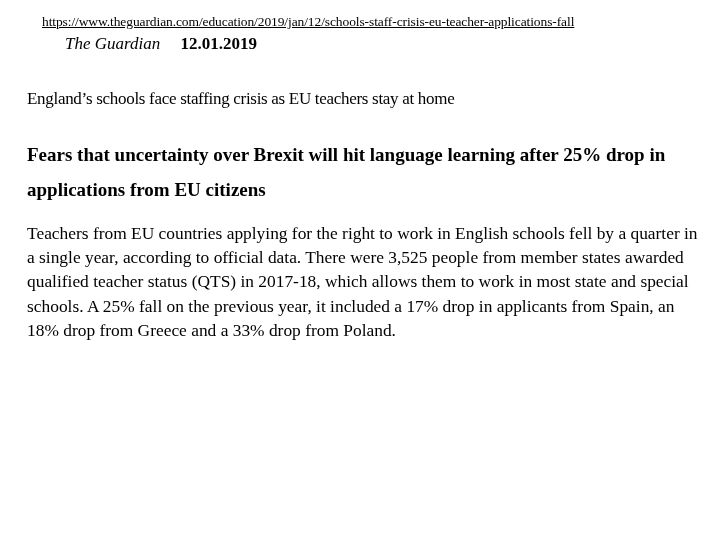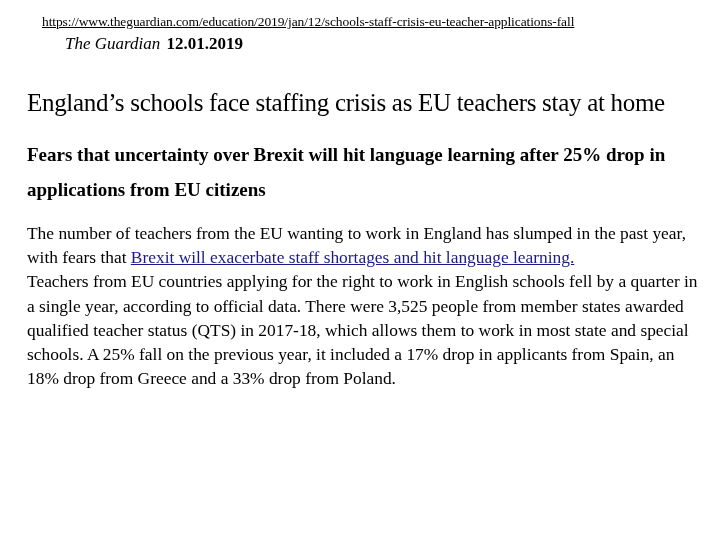--- a/index.html
+++ b/index.html
@@ -33,28 +33,28 @@
       font-family: "Liberation Serif", serif;
       font-size: 17px;
       white-space: nowrap;
     }
     .source-name {
       font-style: italic;
       margin-left: 24px;
     }
     .source-date {
       font-weight: bold;
-      margin-left: 2px;
+      margin-left: 16px;
     }
     .headline {
       position: absolute;
       left: 27px;
       top: 89px;
       font-family: "Liberation Serif", serif;
-      font-size: 25px;
+      font-size: 17px;
       white-space: nowrap;
       letter-spacing: -0.3px;
     }
     .standfirst {
       position: absolute;
       left: 27px;
       top: 137px;
       width: 680px;
       font-family: "Liberation Serif", serif;
       font-weight: bold;
@@ -87,15 +87,14 @@
 <div class="source-line">
   <span class="source-name">The Guardian</span>
   <span class="source-date">12.01.2019</span>
 </div>
 
 <h1 class="headline" style="margin:0;font-weight:normal;">England’s schools face staffing crisis as EU teachers stay at home</h1>
 
 <div class="standfirst">Fears that uncertainty over Brexit will hit language learning after 25% drop in applications from EU citizens</div>
 
 <div class="body-text">
-  <p><span>The number of teachers from the EU wanting to work in England has slumped in the past year, with fears that </span><a class="inline-link">Brexit will exacerbate staff shortages and hit language learning.</a></p>
   <p>Teachers from EU countries applying for the right to work in English schools fell by a quarter in a single year, according to official data. There were 3,525 people from member states awarded qualified teacher status (QTS) in 2017-18, which allows them to work in most state and special schools. A 25% fall on the previous year, it included a 17% drop in applicants from Spain, an 18% drop from Greece and a 33% drop from Poland.</p>
 </div>
 
 </body></html>

